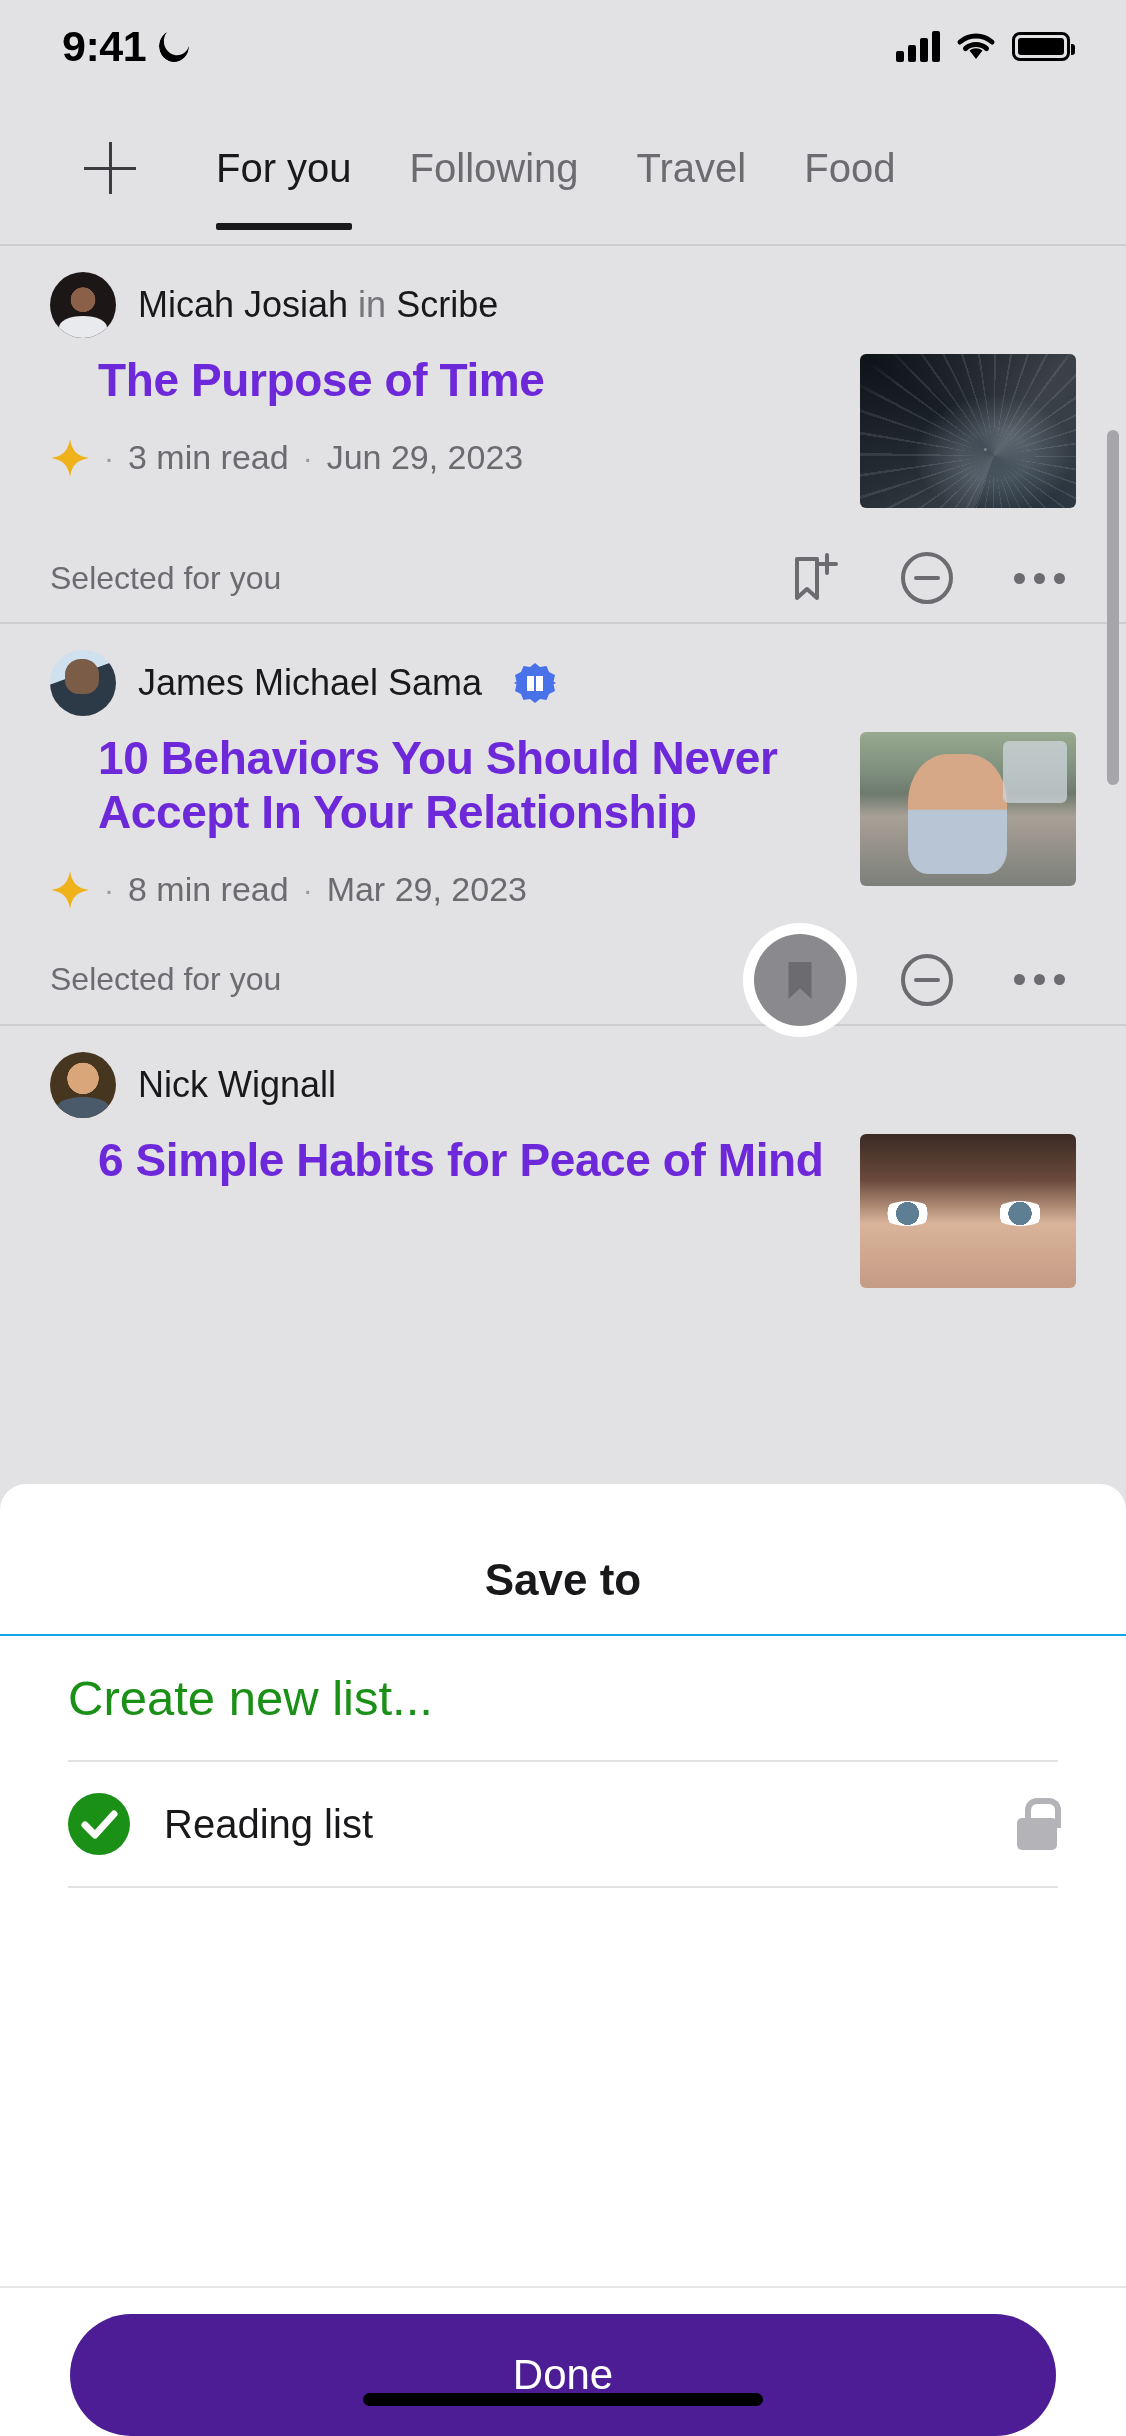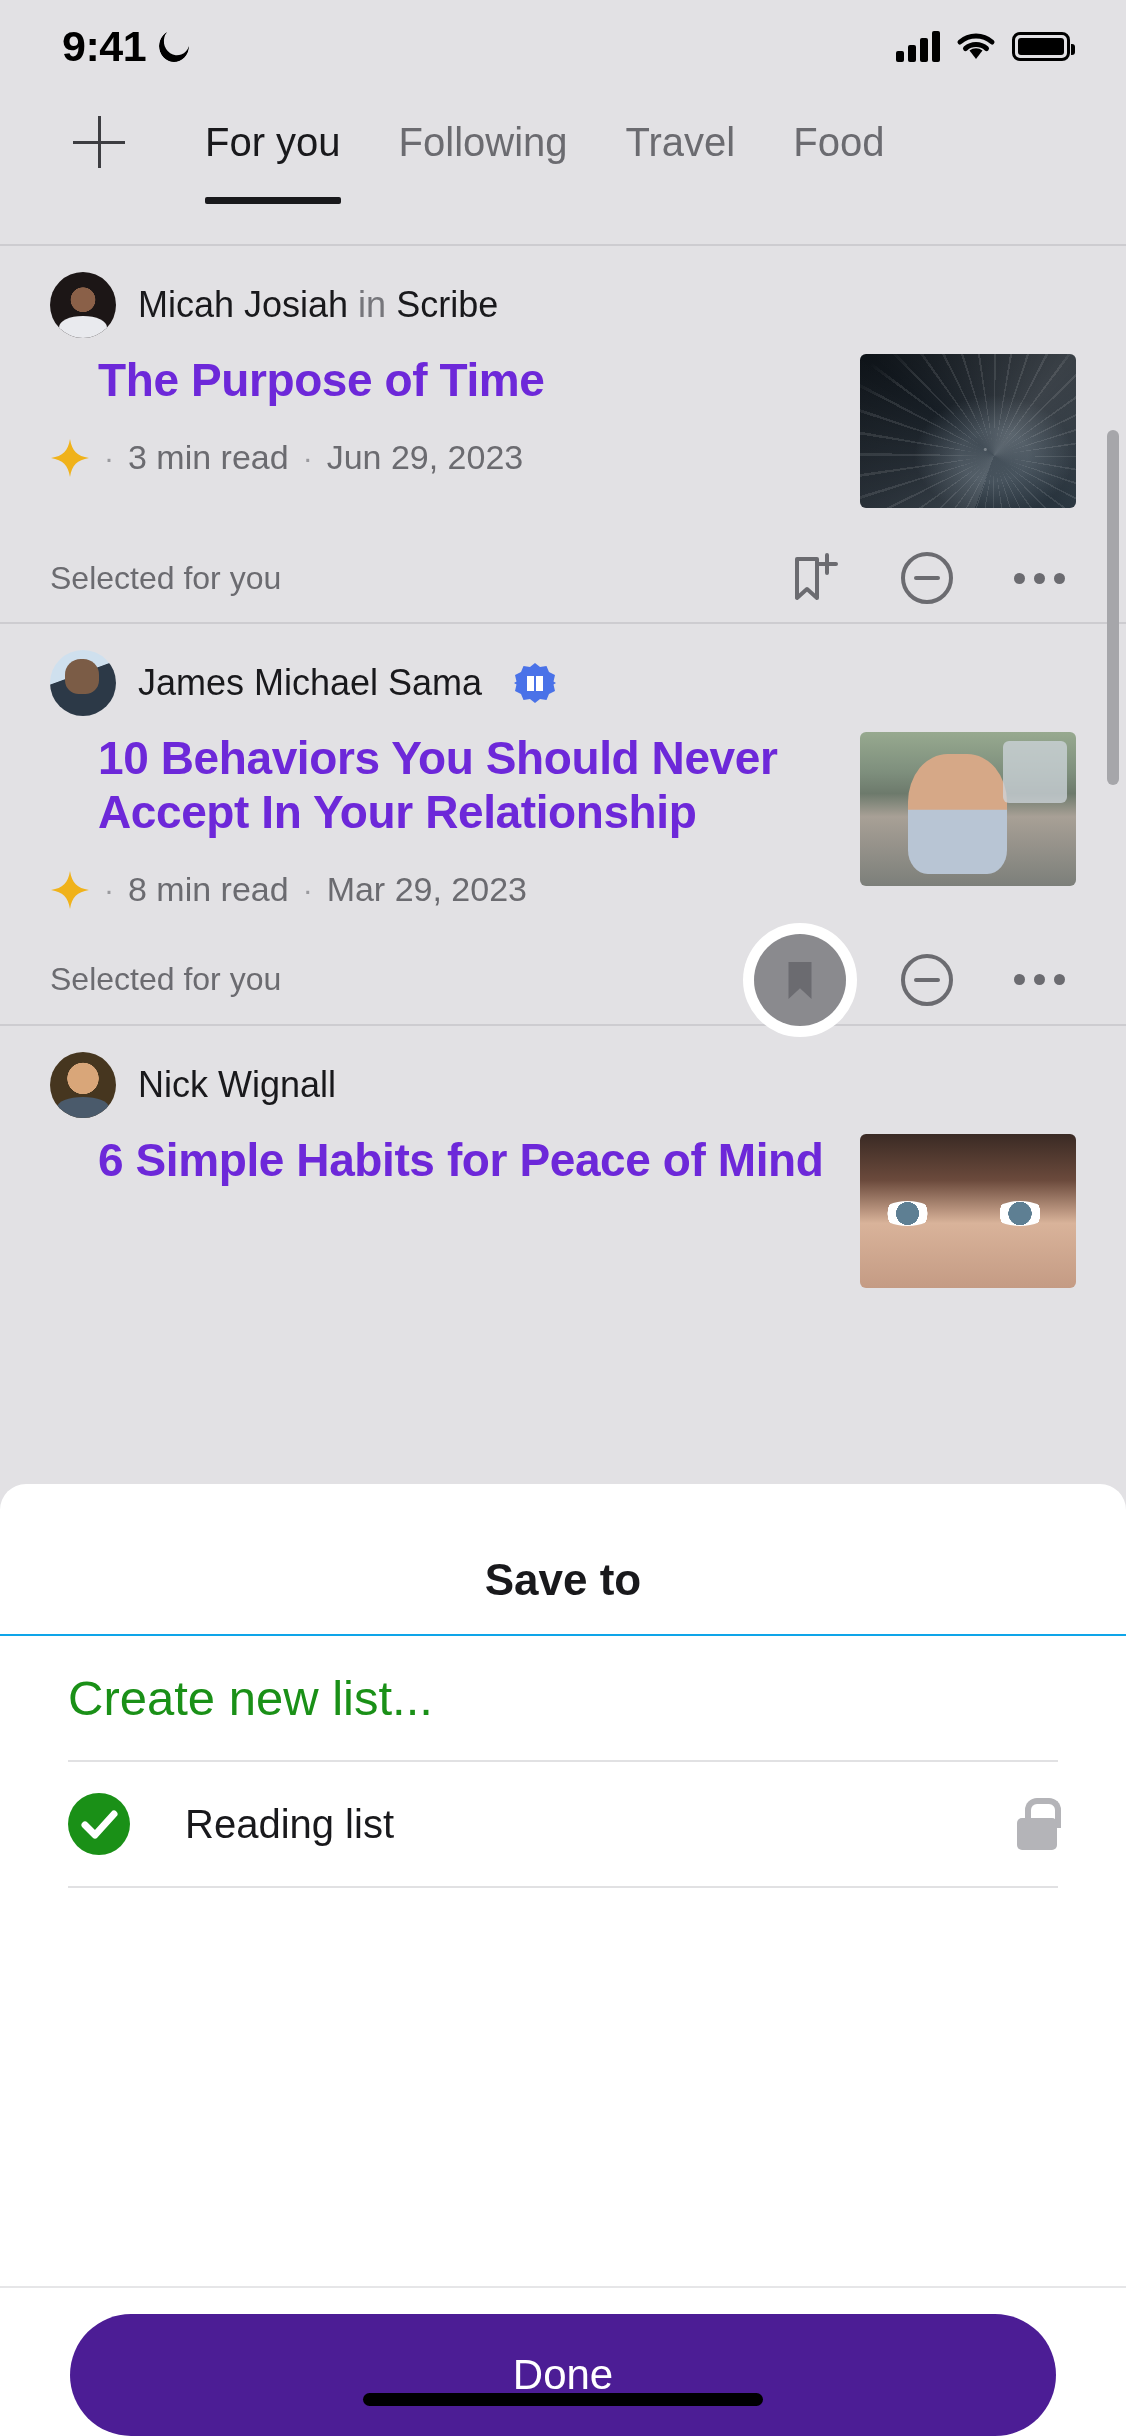--- a/index.html
+++ b/index.html
@@ -32,22 +32,22 @@
   .bars i:nth-child(2){ height:17px; }
   .bars i:nth-child(3){ height:24px; }
   .bars i:nth-child(4){ height:31px; }
   .wifi{ width:40px; height:30px; }
   .batt{ width:58px; height:29px; border:3px solid #000; border-radius:8px; padding:3px; position:relative; }
   .batt::after{ content:""; position:absolute; right:-8px; top:9px; width:4px; height:11px; background:#000; border-radius:0 3px 3px 0; }
   .batt i{ display:block; width:100%; height:100%; background:#000; border-radius:3px; }
 
   
   .tabbar{
-    position:absolute; top:92px; left:1px; width:1046px; height:152px;
-    display:flex; align-items:flex-start; padding-left:50px;
+    position:absolute; top:92px; left:12px; width:1046px; height:152px;
+    display:flex; align-items:center; padding-left:50px;
   }
   .tab-plus{
     width:96px; height:100px; display:flex; align-items:center; justify-content:center;
     position:relative; flex:0 0 auto;
   }
   .tab-plus::before, .tab-plus::after{
     content:""; position:absolute; background:#3d3d41;
   }
   .tab-plus::before{ width:52px; height:3px; }
   .tab-plus::after{ width:3px; height:52px; }
@@ -181,21 +181,21 @@
   .row{
     height:124px; display:flex; align-items:center; padding:0 68px;
   }
   .row-create .label{ font-size:49px; color:#1a9017; }
   .row-sep{ height:2px; background:#e1e1e3; margin:0 68px; }
   .check{
     width:62px; height:62px; border-radius:50%; background:#1a9017;
     display:flex; align-items:center; justify-content:center; flex:0 0 auto;
     margin-right:34px;
   }
-  .row-list .label{ font-size:40px; color:#19191c; flex:1 1 auto;margin-left:21px; }
+  .row-list .label{ font-size:40px; color:#19191c; flex:1 1 auto; }
   .lock{ width:42px; height:52px; position:relative; flex:0 0 auto; }
   .lock::before{
     content:""; position:absolute; left:9px; top:0; width:24px; height:24px;
     border:6px solid #b4b4b8; border-bottom:none; border-radius:12px 12px 0 0;
   }
   .lock::after{
     content:""; position:absolute; left:1px; bottom:0; width:40px; height:32px;
     background:#b4b4b8; border-radius:5px;
   }
   .sheet-gap{ flex:1 1 auto; }

